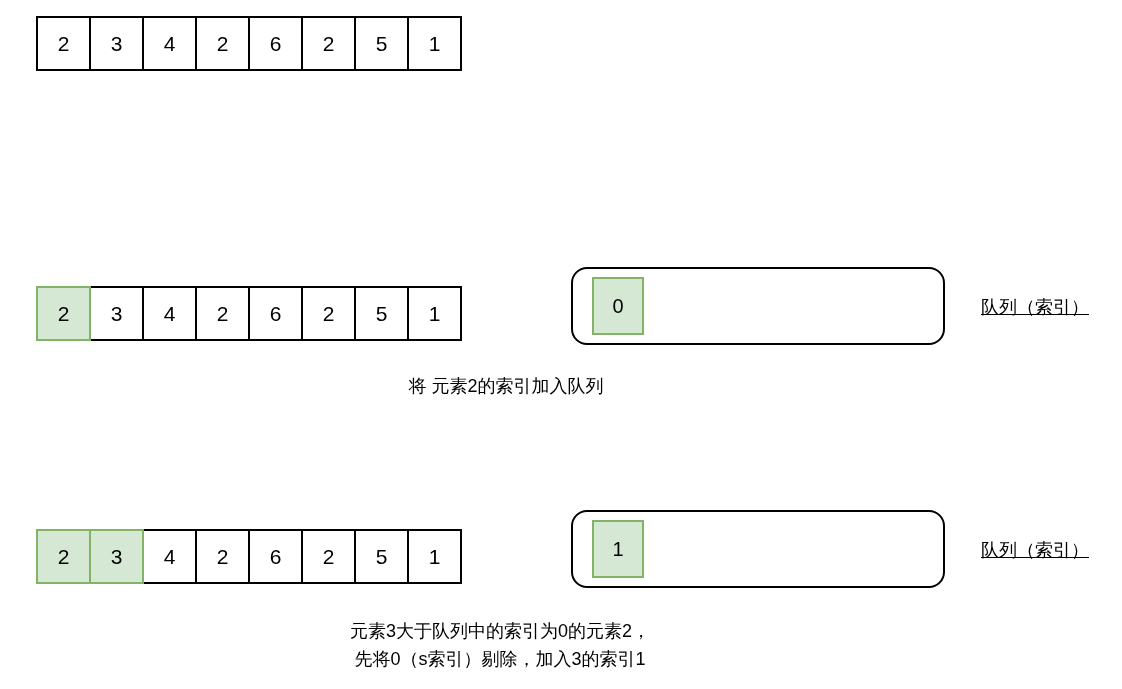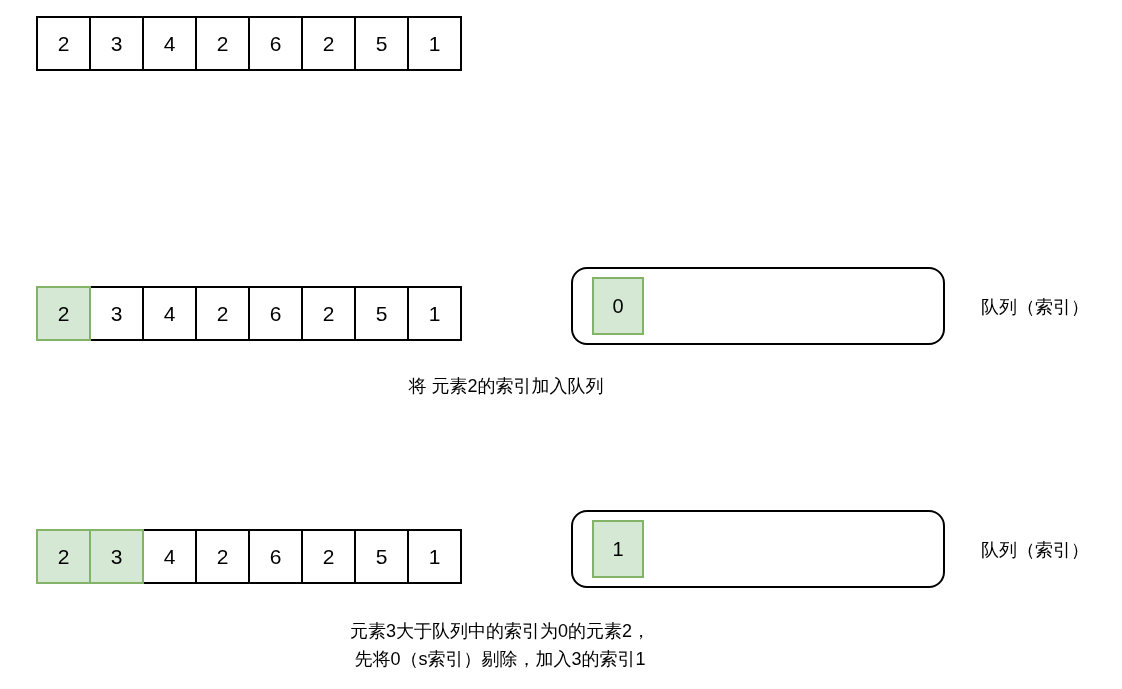--- a/index.html
+++ b/index.html
@@ -77,20 +77,21 @@
     color: #000000;
   }
 
   
   .queue-label {
     position: absolute;
     font-size: 18px;
     line-height: 1.3;
     white-space: nowrap;
     color: #000000;
+    text-decoration: underline;
   }
   #queue-label-1 { left: 981px; top: 296px; }
   #queue-label-2 { left: 981px; top: 539px; }
 
   .caption {
     position: absolute;
     font-size: 18px;
     line-height: 28px;
     text-align: center;
     white-space: pre-line;

